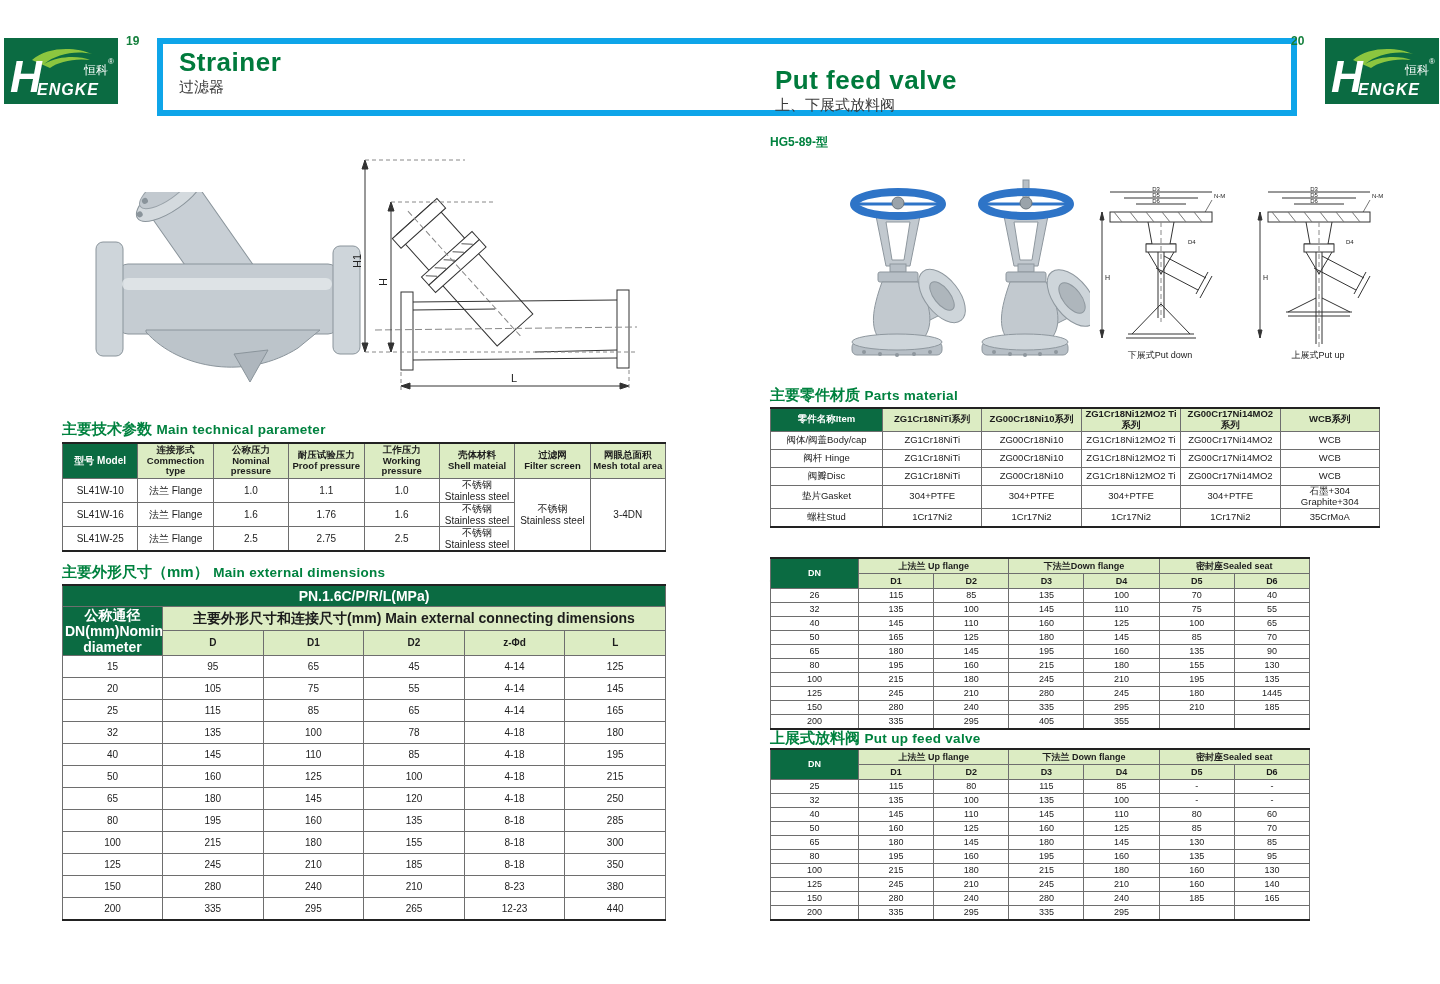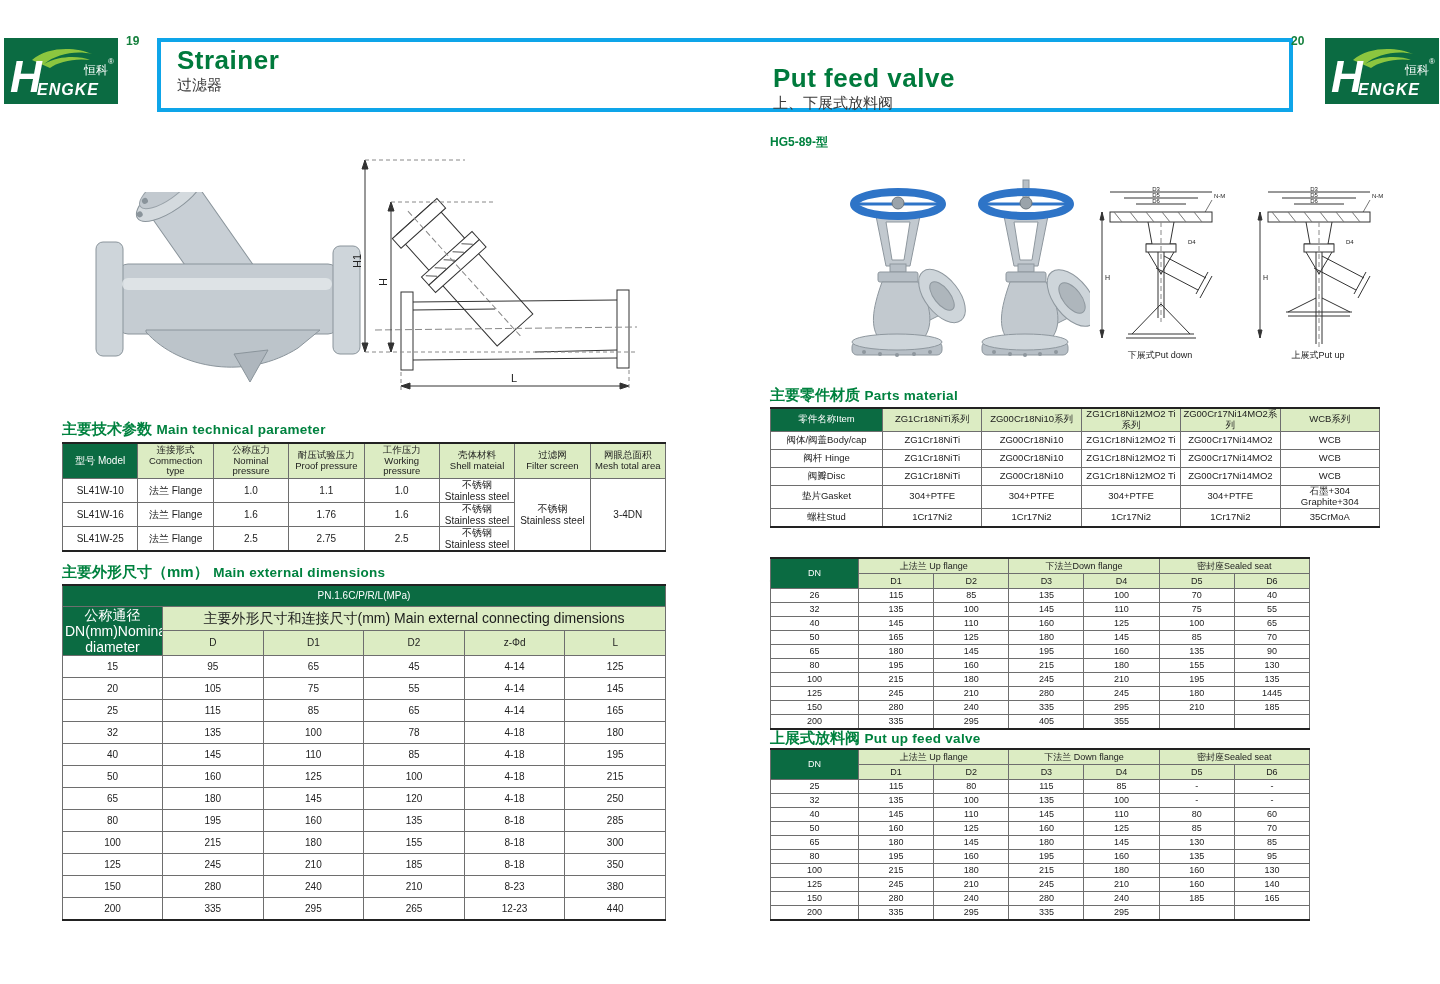--- a/index.html
+++ b/index.html
@@ -3,45 +3,45 @@
 <meta charset="utf-8">
 <style>
   html,body{margin:0;padding:0;background:#e9e9e9;}
   #page{position:relative;width:1440px;height:984px;background:#ffffff;overflow:hidden;
         font-family:"Liberation Sans",sans-serif;color:#222;}
   .abs{position:absolute;}
 
   
   .logo-box{width:114px;height:66px;background:#0b6b42;}
   .page-num{font-size:12px;font-weight:800;color:#15803d;}
-  .title-box{width:1128px;height:66px;border:4px solid #0ea5e9;background:#fff;}
+  .title-box{width:1128px;height:66px;border:6px solid #0ea5e9;background:#fff;}
   .big-title{font-size:26px;font-weight:800;color:#007a3c;line-height:1.05;letter-spacing:.5px;}
   .sub-title{font-size:15px;color:#3a3a3a;margin-top:2px;}
 
   
   .sec{font-weight:bold;color:#00823f;white-space:nowrap;}
   .sec .cn{font-size:15px;}
   .sec .en{font-size:13.5px;letter-spacing:.3px;}
   .model-code{font-size:12px;font-weight:bold;color:#00823f;}
 
   
   table{border-collapse:collapse;table-layout:fixed;background:#fff;
         border:1px solid #333;border-top:2px solid #222;border-bottom:2px solid #222;}
   th,td{border:1px solid #6e6e6e;text-align:center;vertical-align:middle;
         padding:0 2px;white-space:pre-line;line-height:1.15;overflow:hidden;}
-  th{background:#dcecc3;color:#1c1c1c;font-weight:normal;}
+  th{background:#dcecc3;color:#1c1c1c;font-weight:bold;}
   td{background:#fff;color:#222;}
 
   .t1{left:62px;top:442px;width:604px;}
   .t1 th{height:34px;font-size:9.5px;}
   .t1 td{height:23px;font-size:10px;}
   .t1 thead th:first-child{background:#0b6b42;color:#fff;font-size:10px;}
 
   .t2{left:62px;top:584px;width:604px;}
-  .t2 thead tr:nth-child(1) th{height:20px;font-size:10px;background:#0b6b42;color:#fff;}
+  .t2 thead tr:nth-child(1) th{height:20px;font-size:14px;background:#0b6b42;color:#fff;}
   .t2 thead tr:nth-child(2) th{height:22px;font-size:14px;}
   .t2 thead tr:nth-child(2) th:first-child{background:#0b6b42;color:#fff;}
   .t2 thead tr:nth-child(3) th{height:24px;font-size:10px;}
   .t2 td{height:21px;font-size:10px;}
 
   .tparts{left:770px;top:407px;width:610px;}
   .tparts th{height:19px;font-size:9.5px;}
   .tparts td{height:17px;font-size:9.5px;}
   .tparts thead th:first-child{background:#0b6b42;color:#fff;}
 

